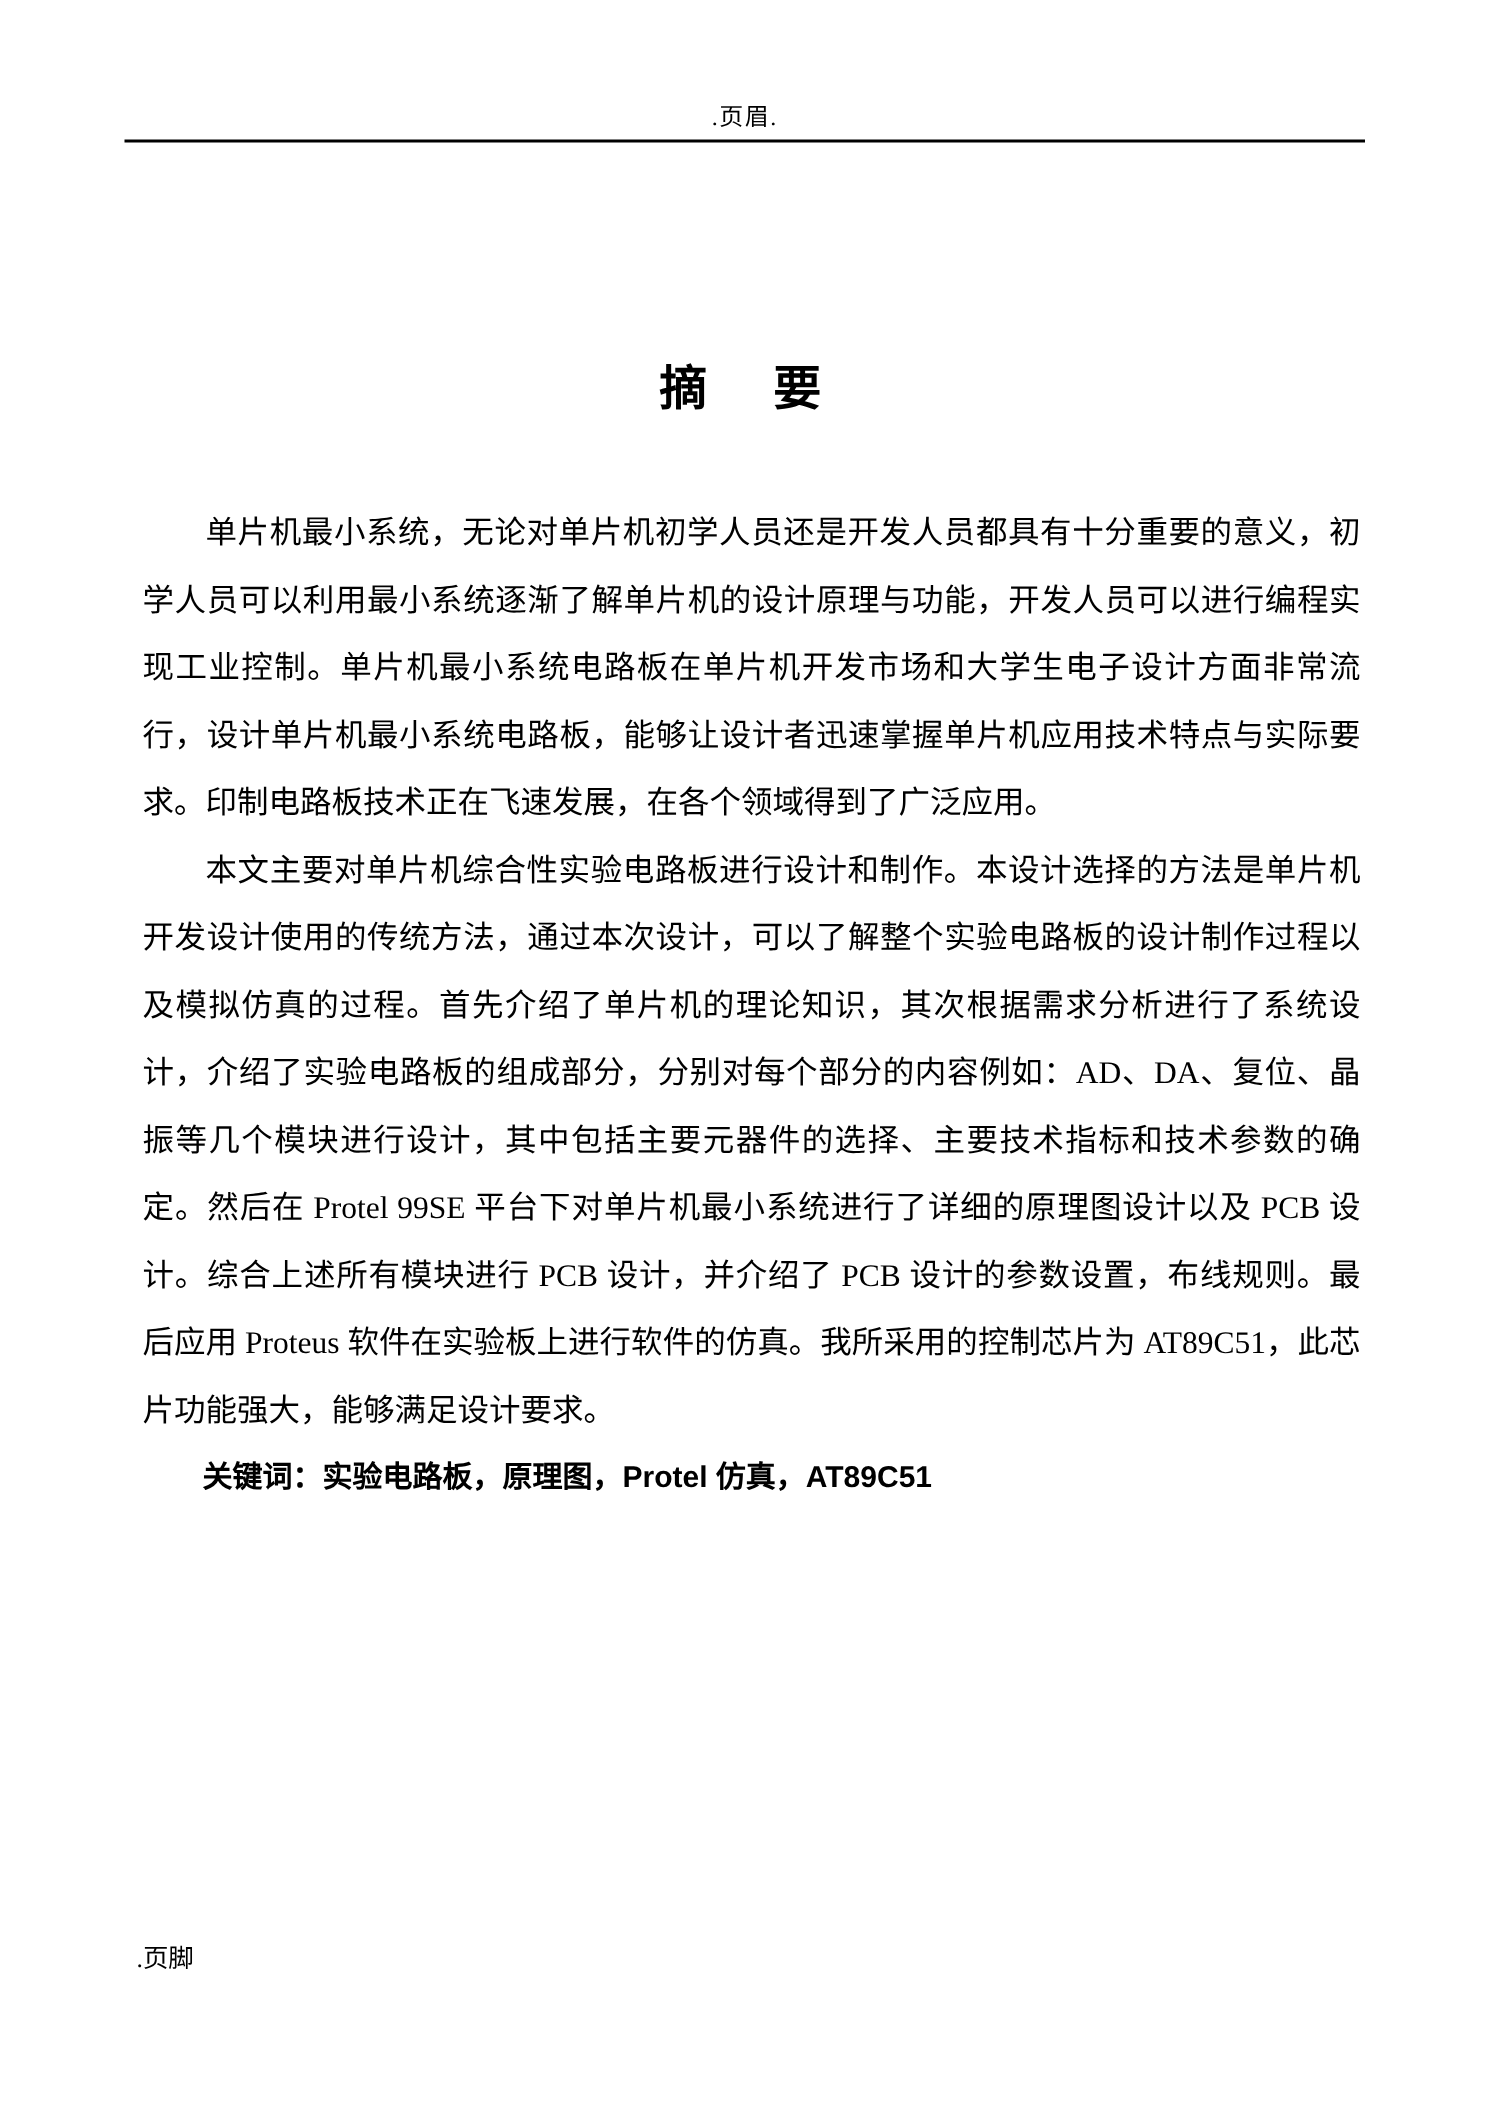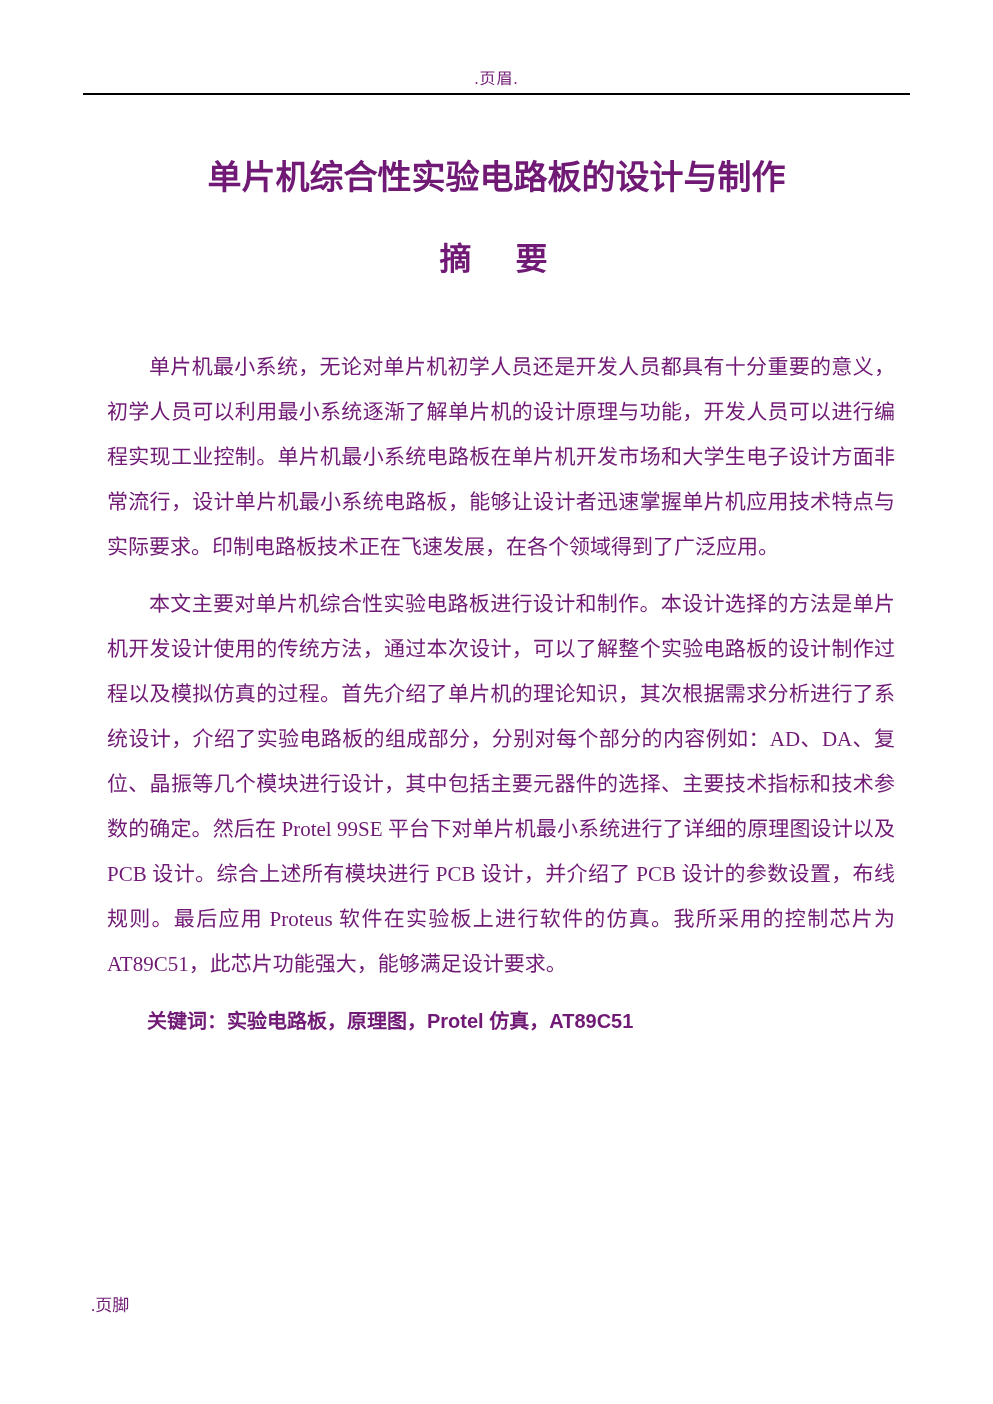--- a/index.html
+++ b/index.html
@@ -5,21 +5,21 @@
   html, body {
     margin: 0;
     padding: 0;
     background: #ffffff;
   }
   .page {
     position: relative;
     width: 993px;
     height: 1404px;
     background: #ffffff;
-    color: #701a75;
+    color: #000000;
     overflow: hidden;
     font-family: "Liberation Serif", "DejaVu Serif", serif;
   }
   .page-header {
     position: absolute;
     top: 68px;
     left: 83px;
     width: 827px;
     text-align: center;
     font-size: 16px;
@@ -58,21 +58,21 @@
     position: absolute;
     top: 333px;
     left: 95px;
     width: 812px;
     font-size: 21px;
     line-height: 45px;
     text-align: justify;
     text-justify: inter-ideograph;
   }
   .abstract-body p {
-    margin: 12px;
+    margin: 0;
     text-indent: 2em;
   }
   .keywords-line {
     margin: 0;
     margin-top: 8px;
     text-indent: 2em;
     font-family: "Liberation Sans", "DejaVu Sans", sans-serif;
     font-weight: 700;
     font-size: 20px;
     line-height: 45px;
@@ -87,21 +87,20 @@
 </style>
 </head>
 <body>
 
 <div class="page">
 
   <div class="page-header">
     <span>.页眉.</span>
   </div>
 
-  <h1 class="doc-title">单片机综合性实验电路板的设计与制作</h1>
 
   <h2 class="abstract-heading">摘　要</h2>
 
   <div class="abstract-body">
     <p>单片机最小系统，无论对单片机初学人员还是开发人员都具有十分重要的意义，初学人员可以利用最小系统逐渐了解单片机的设计原理与功能，开发人员可以进行编程实现工业控制。单片机最小系统电路板在单片机开发市场和大学生电子设计方面非常流行，设计单片机最小系统电路板，能够让设计者迅速掌握单片机应用技术特点与实际要求。印制电路板技术正在飞速发展，在各个领域得到了广泛应用。</p>
     <p>本文主要对单片机综合性实验电路板进行设计和制作。本设计选择的方法是单片机开发设计使用的传统方法，通过本次设计，可以了解整个实验电路板的设计制作过程以及模拟仿真的过程。首先介绍了单片机的理论知识，其次根据需求分析进行了系统设计，介绍了实验电路板的组成部分，分别对每个部分的内容例如：AD、DA、复位、晶振等几个模块进行设计，其中包括主要元器件的选择、主要技术指标和技术参数的确定。然后在 Protel 99SE 平台下对单片机最小系统进行了详细的原理图设计以及 PCB 设计。综合上述所有模块进行 PCB 设计，并介绍了 PCB 设计的参数设置，布线规则。最后应用 Proteus 软件在实验板上进行软件的仿真。我所采用的控制芯片为 AT89C51，此芯片功能强大，能够满足设计要求。</p>
     <p class="keywords-line">
       <span>关键词：</span><span>实验电路板，原理图，Protel 仿真，AT89C51</span>
     </p>
   </div>

